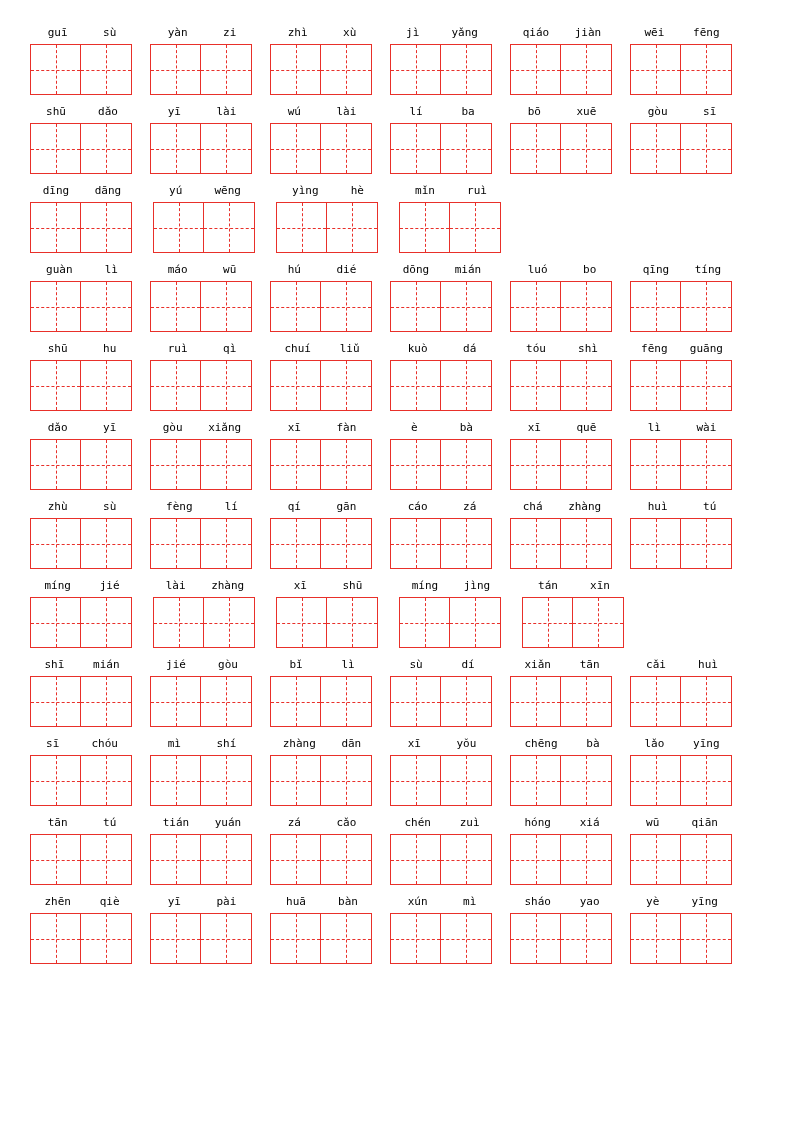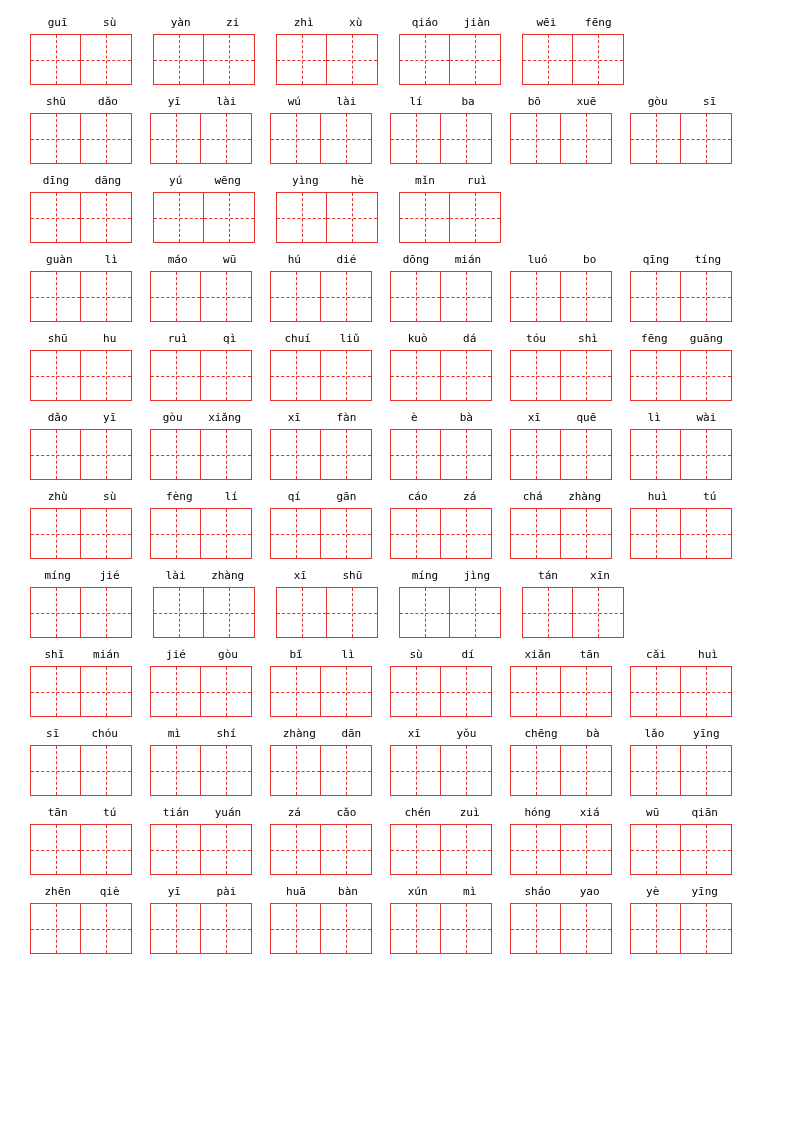--- a/index.html
+++ b/index.html
@@ -11,21 +11,21 @@
     width: 793px;
     height: 1122px;
     font-family: "DejaVu Sans Mono", monospace;
     overflow: hidden;
   }
   .sheet {
     position: relative;
     width: 664px;
     height: 1122px;
     box-sizing: border-box;
-    padding: 16px 30px 0 30px;
+    padding: 26px 30px 0 30px;
   }
   .row {
     display: flex;
     justify-content: flex-start;
     margin-bottom: 10px;
   }
   .cellgroup {
     width: 107px;
     margin-right: 16px;
     display: flex;
@@ -136,20 +136,36 @@
               <div class="hline"></div>
             </div>
             <div class="tzg">
               <div class="vline"></div>
               <div class="hline"></div>
             </div>
           </div>
         </div>
         <div class="cellgroup">
           <div class="pinyin">
+            <span>jì</span>
+            <span>yǎng</span>
+          </div>
+          <div class="boxes">
+            <div class="tzg">
+              <div class="vline"></div>
+              <div class="hline"></div>
+            </div>
+            <div class="tzg">
+              <div class="vline"></div>
+              <div class="hline"></div>
+            </div>
+          </div>
+        </div>
+        <div class="cellgroup">
+          <div class="pinyin">
             <span>qiáo</span>
             <span>jiàn</span>
           </div>
           <div class="boxes">
             <div class="tzg">
               <div class="vline"></div>
               <div class="hline"></div>
             </div>
             <div class="tzg">
               <div class="vline"></div>

